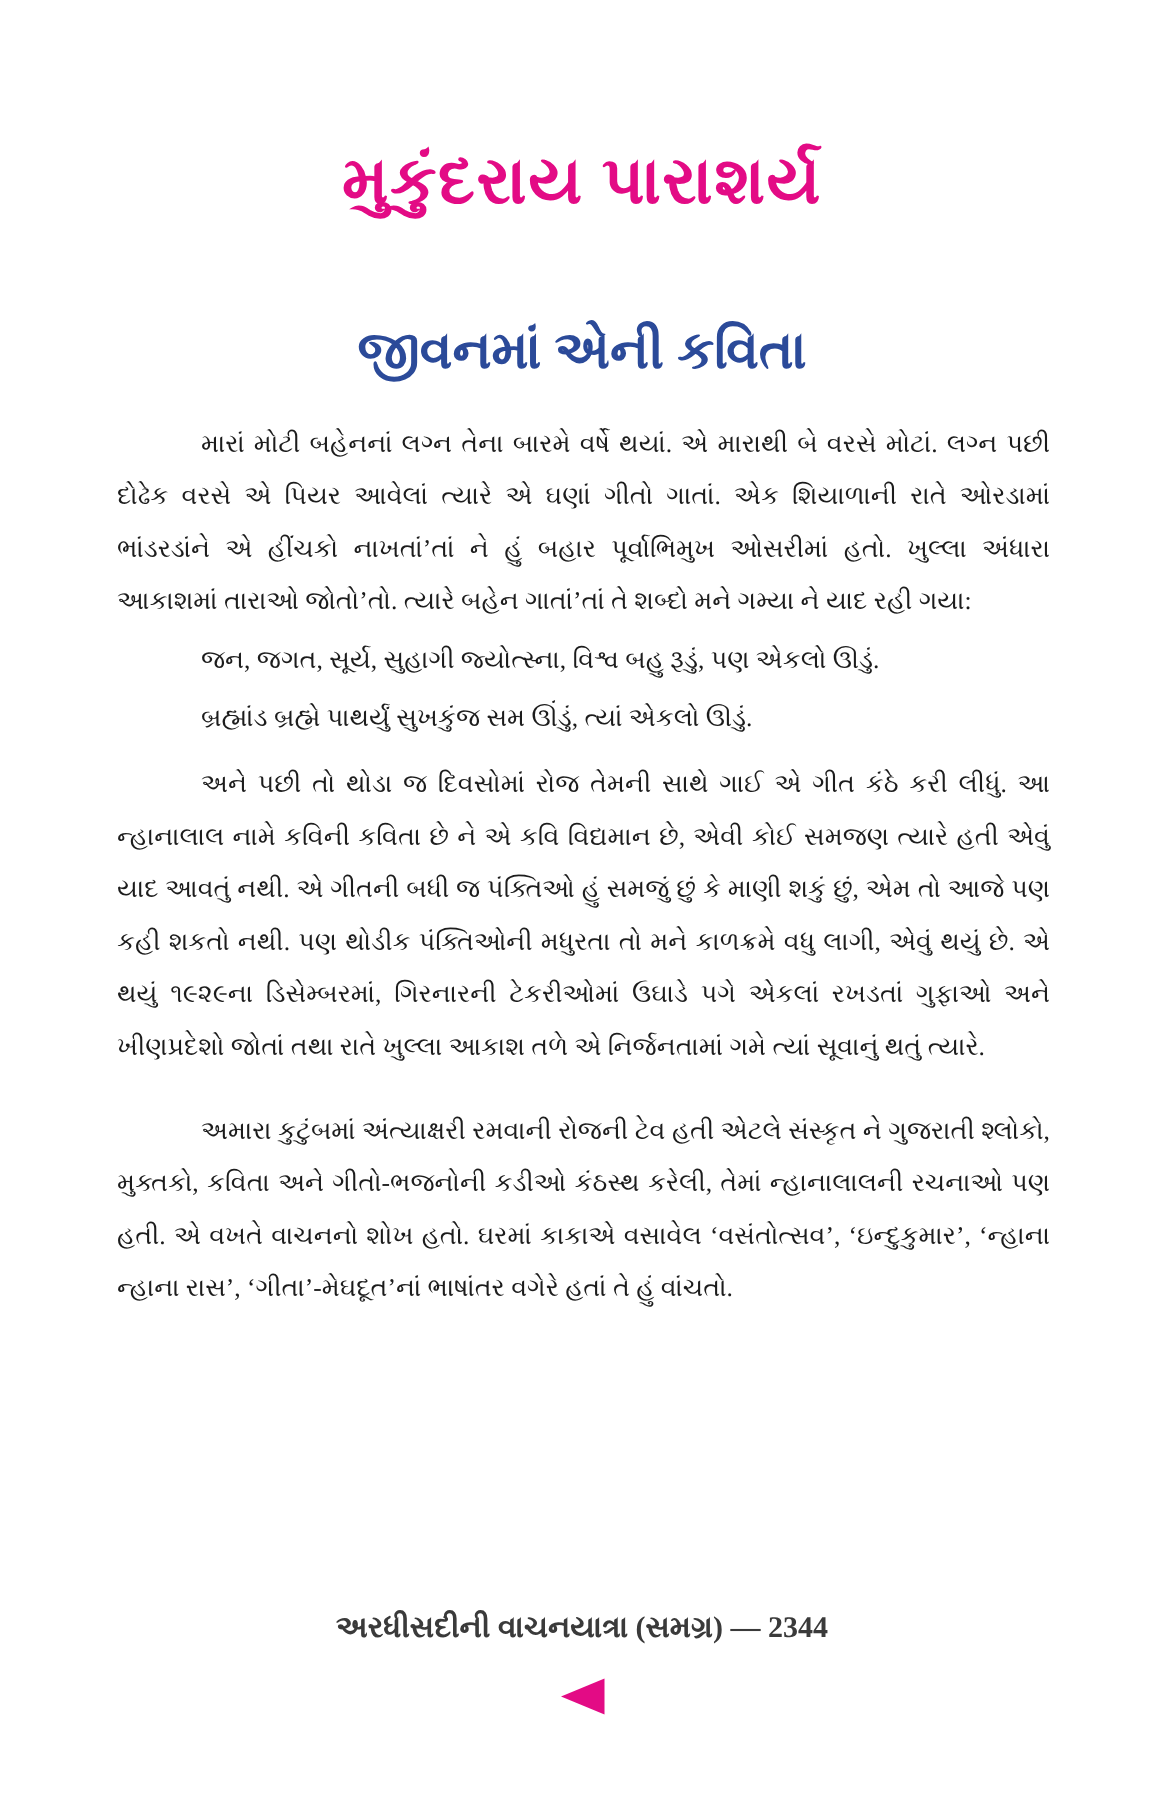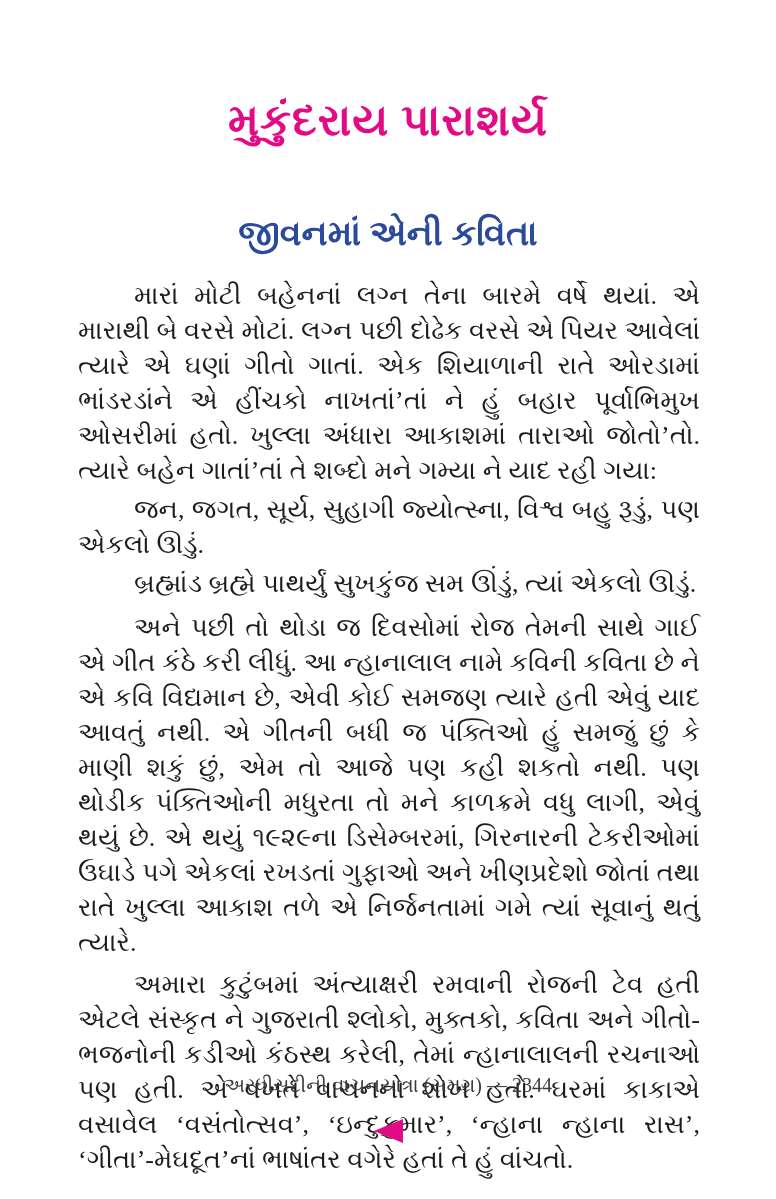--- a/index.html
+++ b/index.html
@@ -38,41 +38,42 @@
     margin: 13px;
     padding-top: 54px;
     text-align: center;
     font-size: 35px;
     line-height: 1.15;
     font-weight: bold;
     color: var(--subtitle-color);
   }
   .content {
     margin: 24px 76px 0 78px;
-    font-size: 26px;
+    font-size: 17px;
     line-height: 35px;
     text-align: justify;
     color: var(--body-color);
   }
   .content p {
     margin: 0;
     text-indent: 56px;
   }
-  .content p.para + p.para { margin-top: 7px; }
+  .content p.para + p.para { margin-top: 21px; }
   .content p.verse { margin-top: 4px; }
   .content p.verse + p.para { margin-top: 9px; }
   .page-footer {
     position: absolute;
     left: 0;
     right: 0;
     top: 1072px;
     text-align: center;
     font-size: 20px;
     line-height: 26px;
     color: var(--footer-color);
+    font-weight: bold;
   }
   .back-arrow {
     position: absolute;
     left: 374px;
     top: 1119px;
     width: 0;
     height: 0;
     border-top: 12px solid transparent;
     border-bottom: 12px solid transparent;
     border-right: 29px solid var(--accent-color);

